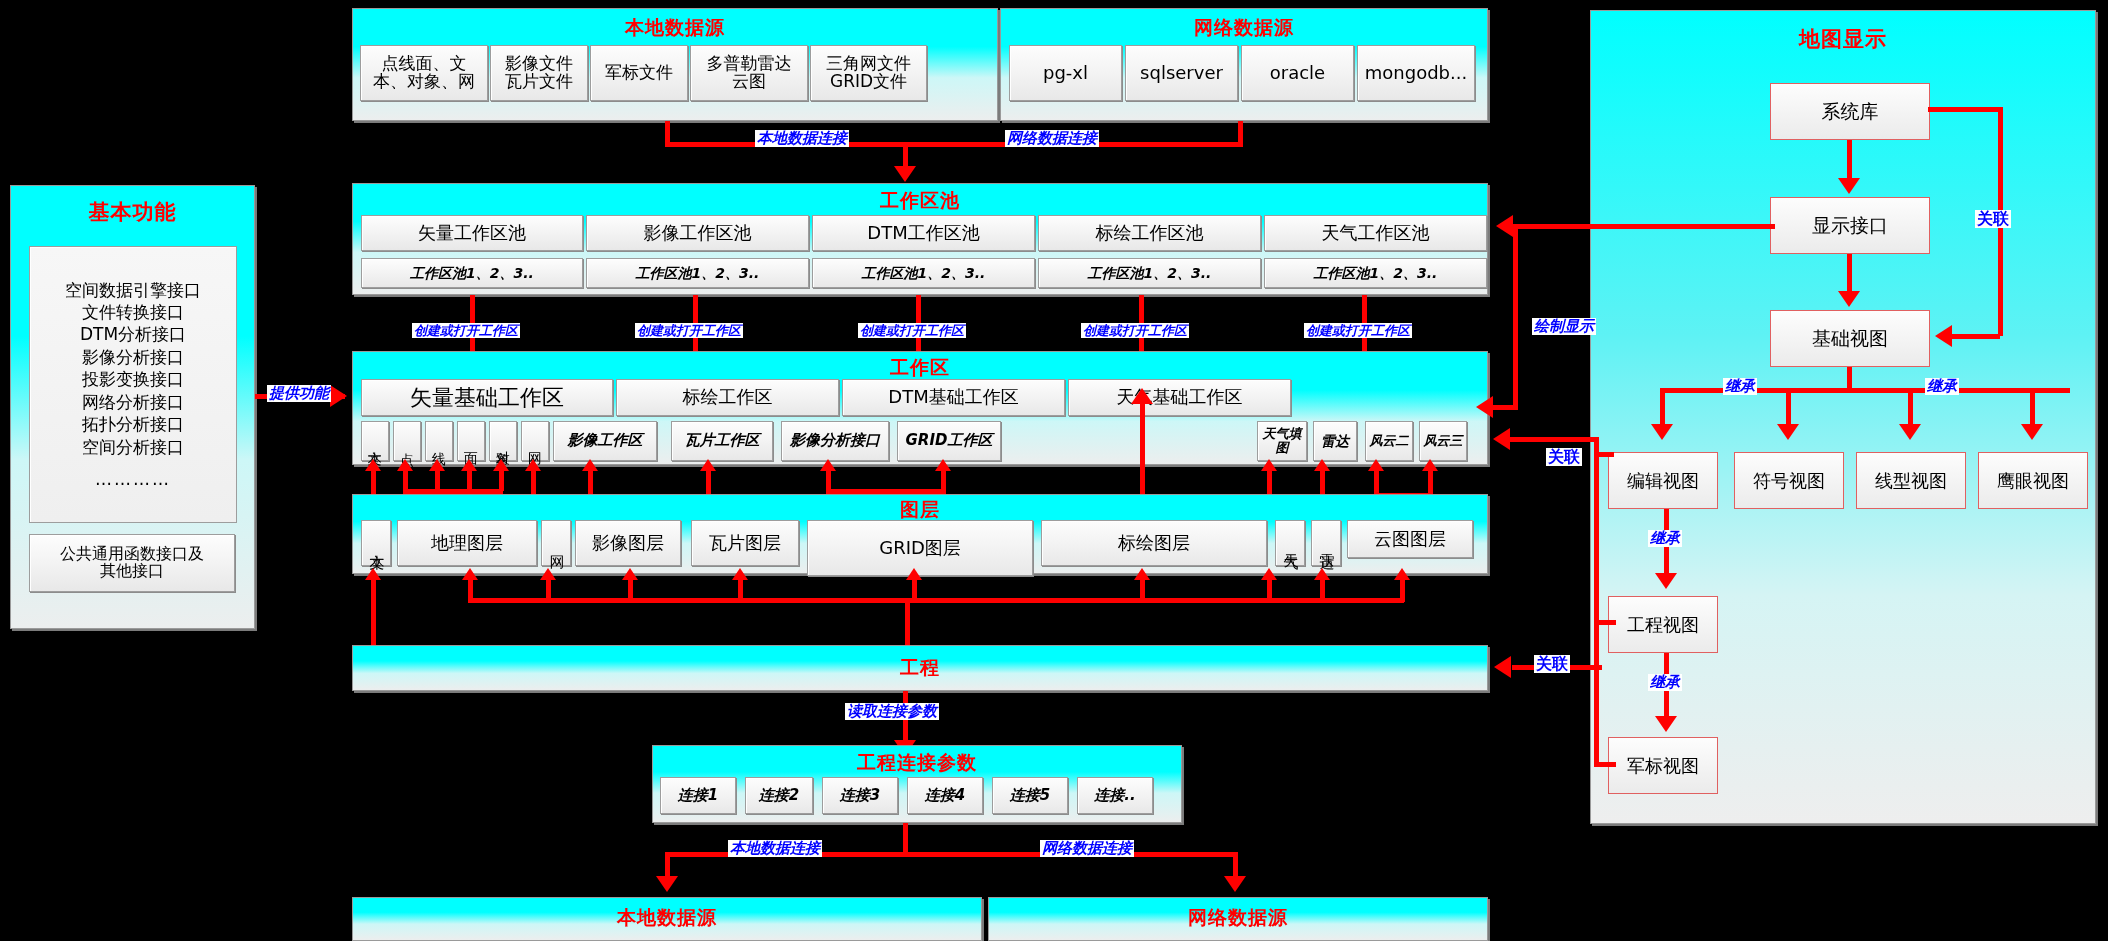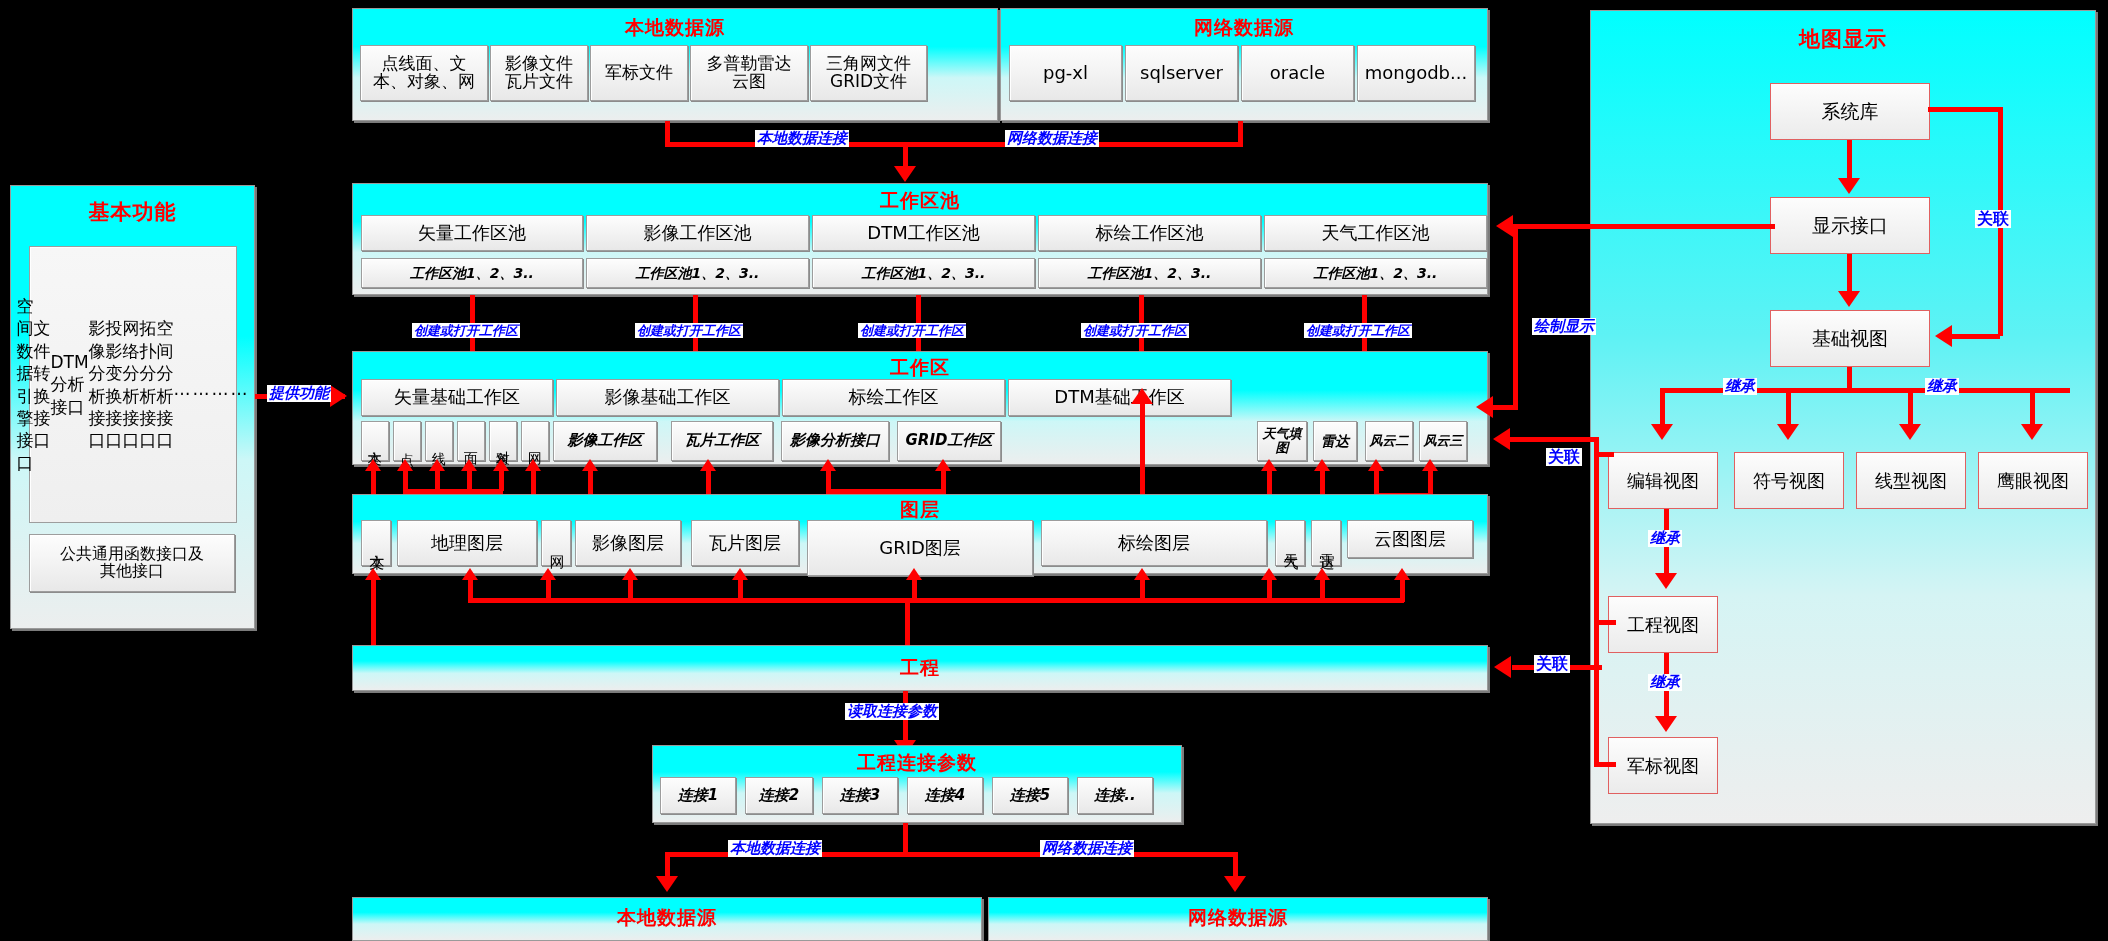--- a/index.html
+++ b/index.html
@@ -110,21 +110,21 @@
   <div class="ln vl" style="left:903px;top:142px;height:27px;"></div>
   <div class="arrow ar-down" style="left:894px;top:166px;"></div>
   <div class="elab" style="left:755px;top:130px;font-size:15px;">本地数据连接</div>
   <div class="elab" style="left:1005px;top:130px;font-size:15px;">网络数据连接</div>
 
   <div class="panel" style="left:10px;top:185px;width:245px;height:444px;">
     <div class="panel-title" style="font-size:21px;margin-top:12px;">基本功能</div>
     <div style="position:absolute;left:18px;top:60px;width:206px;height:275px;
                 background:linear-gradient(180deg,#f7f7f7,#efefef);
                 border:1px solid #9d9d9d;box-shadow:inset 1px 1px 0 #fff;
-                display:flex;flex-direction:row;align-items:center;justify-content:center;
+                display:flex;flex-direction:column;align-items:center;justify-content:center;
                 font-size:17px;line-height:1.32;">
       <div>空间数据引擎接口</div>
       <div>文件转换接口</div>
       <div>DTM分析接口</div>
       <div>影像分析接口</div>
       <div>投影变换接口</div>
       <div>网络分析接口</div>
       <div>拓扑分析接口</div>
       <div>空间分析接口</div>
       <div style="margin-top:10px;letter-spacing:2px;">…………</div>
@@ -173,24 +173,24 @@
   <div class="arrow ar-down" style="left:1130px;top:352px;"></div>
   <div class="elab" style="left:1081px;top:323px;font-size:13px;">创建或打开工作区</div>
 
   <div class="ln vl" style="left:1362px;top:295px;height:62px;"></div>
   <div class="arrow ar-down" style="left:1353px;top:352px;"></div>
   <div class="elab" style="left:1304px;top:323px;font-size:13px;">创建或打开工作区</div>
 
   <div class="panel" style="left:352px;top:351px;width:1136px;height:114px;">
     <div class="panel-title" style="font-size:19px;margin-top:3px;">工作区</div>
     <div style="position:absolute;left:8px;top:27px;display:flex;gap:3px;">
-      <div class="btn" style="width:192px;height:37px;font-size:18px;">矢量基础工作区</div>
-      <div class="btn" style="width:223px;height:37px;font-size:18px;">影像基础工作区</div>
+      <div class="btn" style="width:252px;height:37px;font-size:22px;">矢量基础工作区</div>
       <div class="btn" style="width:223px;height:37px;font-size:18px;">标绘工作区</div>
       <div class="btn" style="width:223px;height:37px;font-size:18px;">DTM基础工作区</div>
+      <div class="btn" style="width:223px;height:37px;font-size:18px;">天气基础工作区</div>
     </div>
 
     <div style="position:absolute;left:8px;top:69px;height:40px;">
       <div class="btn vert" style="position:absolute;left:0px;width:28px;height:40px;font-size:14px;">文本</div>
       <div class="btn vert" style="position:absolute;left:32px;width:28px;height:40px;font-size:14px;">点</div>
       <div class="btn vert" style="position:absolute;left:64px;width:28px;height:40px;font-size:14px;">线</div>
       <div class="btn vert" style="position:absolute;left:96px;width:28px;height:40px;font-size:14px;">面</div>
       <div class="btn vert" style="position:absolute;left:128px;width:28px;height:40px;font-size:14px;">对象</div>
       <div class="btn vert" style="position:absolute;left:160px;width:28px;height:40px;font-size:14px;">网</div>
       <div class="btn italic" style="position:absolute;left:192px;width:104px;height:40px;font-size:15px;">影像工作区</div>

